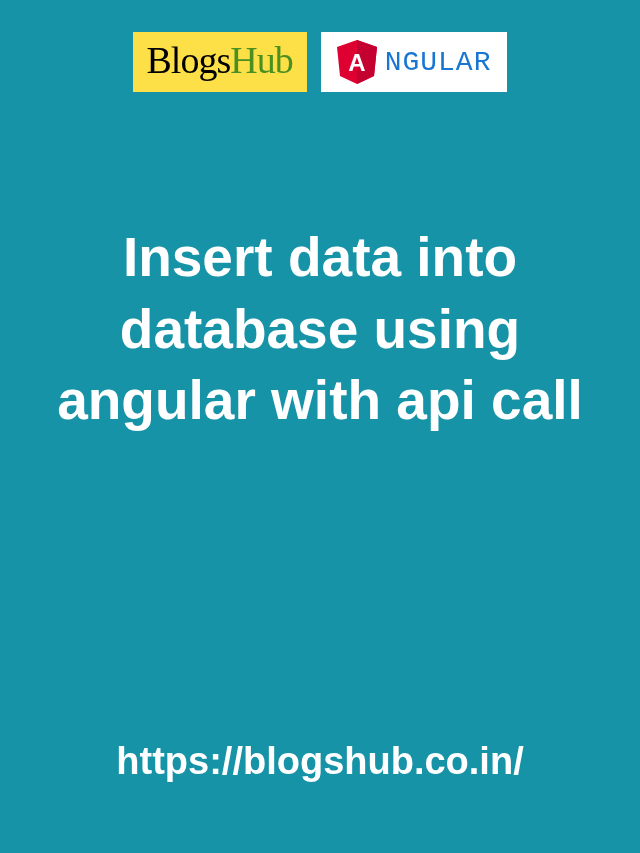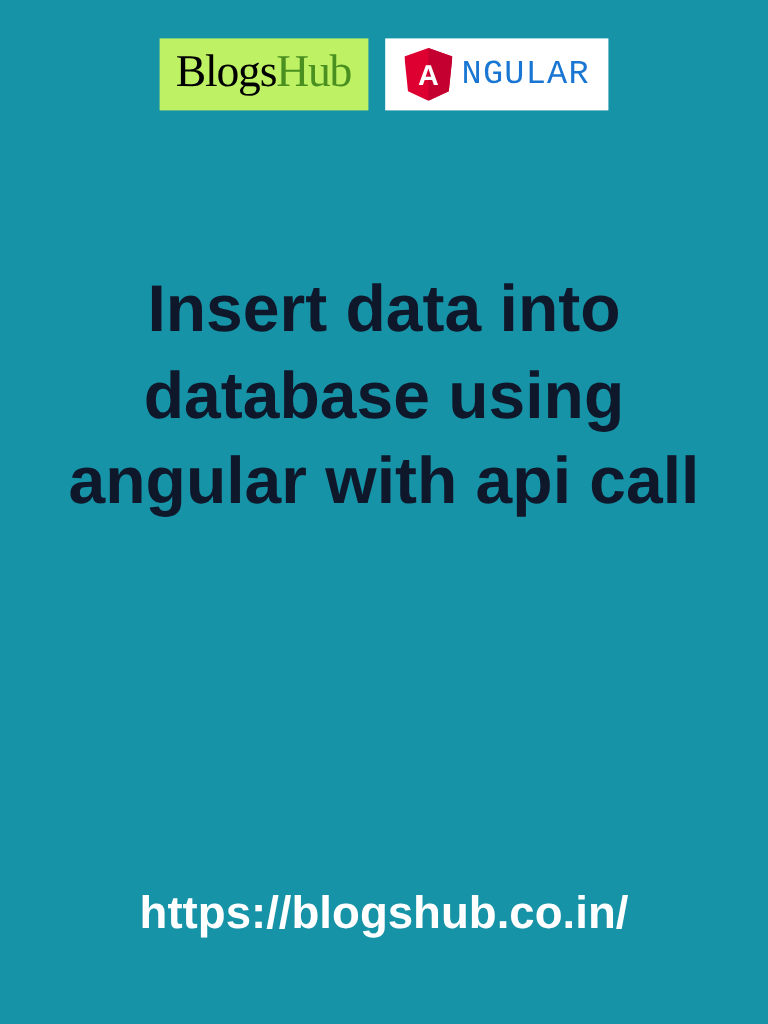--- a/index.html
+++ b/index.html
@@ -15,21 +15,21 @@
       position: relative;
       overflow: hidden;
     }
     .header {
       display: flex;
       gap: 14px;
       justify-content: center;
       padding-top: 32px;
     }
     .logo-blogshub {
-      background-color: #bef264;
+      background-color: #fde047;
       padding: 6px 14px;
       display: flex;
       align-items: baseline;
       font-family: Georgia, 'Times New Roman', serif;
       font-size: 38px;
       font-weight: 400;
       letter-spacing: -1px;
     }
     .logo-blogshub .blogs {
       color: #000000;
@@ -49,21 +49,21 @@
       height: 44px;
     }
     .logo-angular .text {
       color: #1976d2;
       font-size: 28px;
       font-weight: 400;
       letter-spacing: 1px;
       font-family: Liberation Mono, monospace;
     }
     .main-title {
-      color: #0f172a;
+      color: #ffffff;
       font-size: 55px;
       font-weight: 700;
       text-align: center;
       line-height: 1.3;
       padding: 0 20px;
       margin-top: 130px;
     }
     .url {
       color: #ffffff;
       font-size: 38px;

